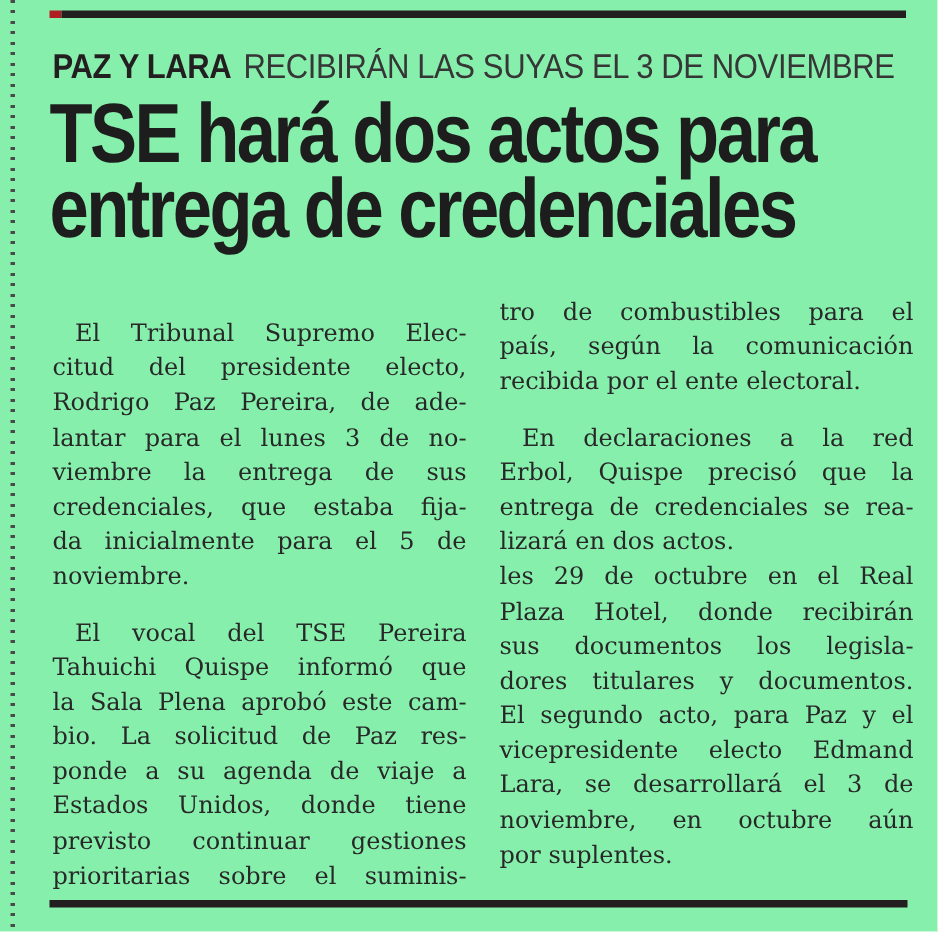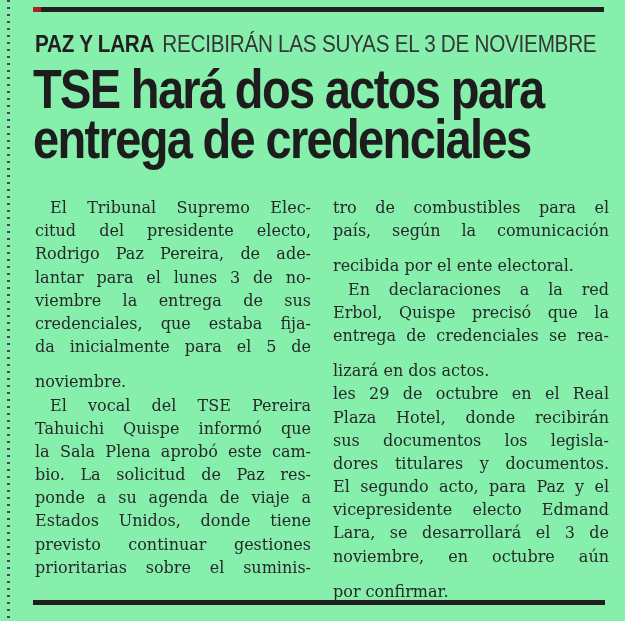--- a/index.html
+++ b/index.html
@@ -94,22 +94,22 @@
   .bodyline {
     font-family: "DejaVu Serif", serif;
     font-size: 16px;
     height: 23.2px;
     line-height: 23.2px;
     color: #282828;
     text-align: justify;
     text-align-last: justify;
     overflow: visible;
   }
-  .bodyline.indent { padding-left: 15px; }
-  .bodyline.end { text-align-last: left; margin-top: 12px; }
+  .bodyline.indent { padding-left: 15px; margin-top: 14px; }
+  .bodyline.end { text-align-last: left; }
   .bottom-rule {
     position: absolute;
     left: 33px;
     top: 600px;
     width: 572px;
     height: 5px;
     background: var(--ink, #231f20);
   }
 </style>
 </head>
@@ -161,19 +161,19 @@
         <div class="bodyline">entrega de credenciales se rea-</div>
         <div class="bodyline end">lizará en dos actos.</div>
         <div class="bodyline">les 29 de octubre en el Real</div>
         <div class="bodyline">Plaza Hotel, donde recibirán</div>
         <div class="bodyline">sus documentos los legisla-</div>
         <div class="bodyline">dores titulares y documentos.</div>
         <div class="bodyline">El segundo acto, para Paz y el</div>
         <div class="bodyline">vicepresidente electo Edmand</div>
         <div class="bodyline">Lara, se desarrollará el 3 de</div>
         <div class="bodyline">noviembre, en octubre aún</div>
-        <div class="bodyline end">por confirmar.</div>
+        <div class="bodyline end">por suplentes.</div>
       </div>
   </div>
 
   <div class="bottom-rule"></div>
 
 </div>
 
 </body></html>

